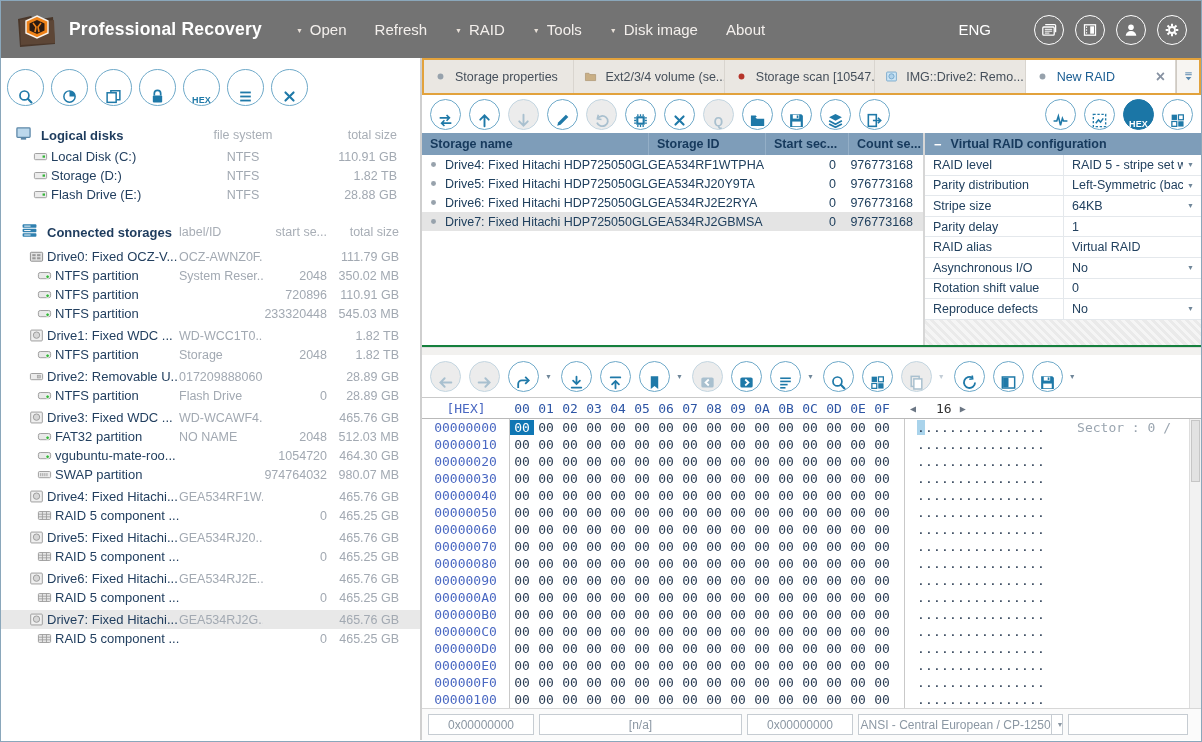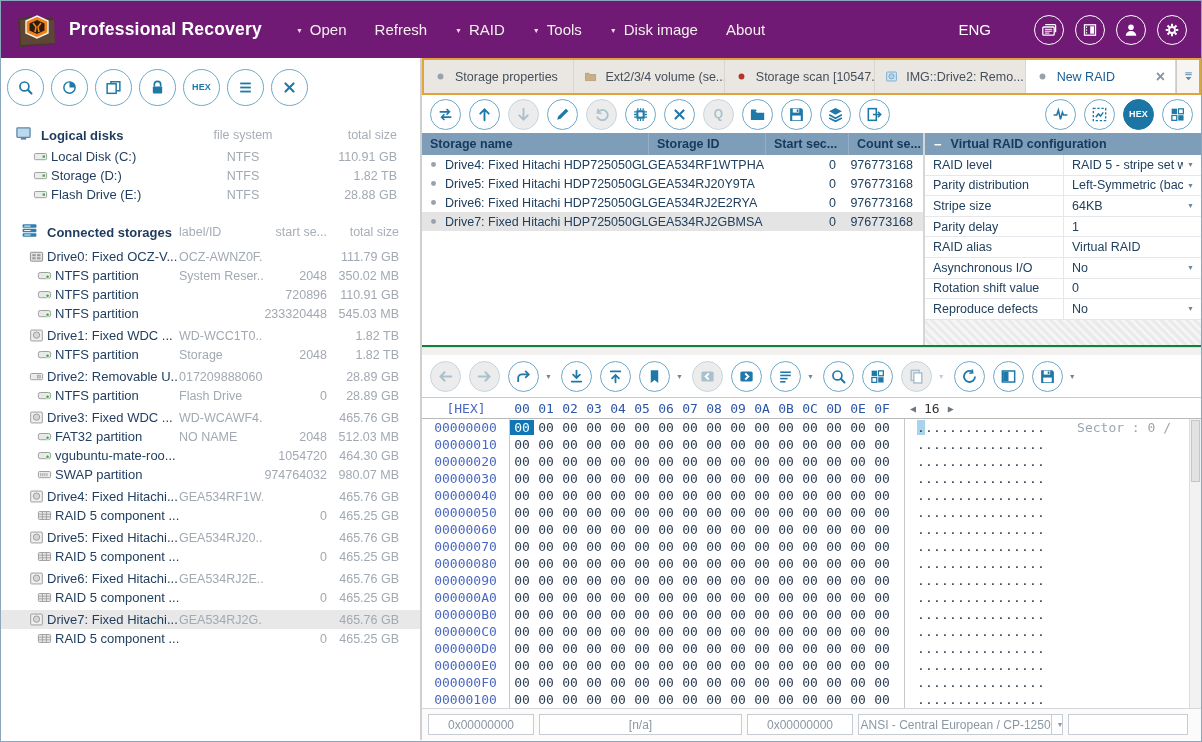--- a/index.html
+++ b/index.html
@@ -1,34 +1,34 @@
 <!DOCTYPE html>
 <html><head>
 <meta charset="utf-8">
 <style>
   html,body{margin:0;padding:0;background:#d8d8d8;}
   .app{position:relative;width:1200px;height:740px;border:1px solid #8aa7bb;background:#fff;
        font-family:"Liberation Sans",sans-serif;overflow:hidden;}
   
-  .topbar{height:57px;background:#701a75;display:flex;align-items:center;padding:0 14px;box-sizing:border-box;}
+  .topbar{height:57px;background:#737373;display:flex;align-items:center;padding:0 14px;box-sizing:border-box;}
   .logo{width:44px;height:40px;flex:0 0 auto;}
   .apptitle{margin-left:10px;font-size:17.5px;font-weight:bold;color:#fff;letter-spacing:.2px;white-space:nowrap;}
   .nav{margin-left:34px;display:flex;gap:28px;align-items:center;}
   .menu-item{display:flex;align-items:center;gap:7px;color:#f3efec;font-size:15px;cursor:default;white-space:nowrap;}
   .menu-arrow{font-size:7px;color:#e8e0d8;padding-top:2px;}
   .tb-right{margin-left:auto;display:flex;align-items:center;gap:11px;}
   .lang{color:#fff;font-size:15px;margin-right:32px;}
   .cbtn{width:30px;height:30px;border:1.6px solid #fff;border-radius:50%;display:flex;align-items:center;
         justify-content:center;color:#fff;box-sizing:border-box;}
   .cbtn svg{width:16px;height:16px;}
   
   .main{display:flex;height:682px;}
   .left{width:421px;box-sizing:border-box;border-right:2px solid #cfcfcf;display:flex;flex-direction:column;background:#fff;}
   .ltoolbar{height:48px;display:flex;gap:7px;padding:5px 6px 0 6px;align-items:center;flex:0 0 auto;}
-  .tool{width:31px;height:31px;border:1.6px solid #6ea9c9;border-radius:50%;display:flex;align-items:center;
+  .tool{width:31px;height:31px;border:1.6px solid #6ea9c9;border-radius:50%;display:flex;align-items:flex-end;
         justify-content:center;color:#1f79a8;background:#fff;box-sizing:border-box;flex:0 0 auto;}
   .tool svg{width:17px;height:17px;}
   .ltoolbar .tool{width:37px;height:37px;}
   .tool.disabled{border-color:#c4d6e1;background:#ececec;color:#a9c0cf;}
   .tool.activefill{background:#1b76a6;border-color:#1b76a6;color:#fff;}
   .icon{display:inline-flex;align-items:center;justify-content:center;}
   .icon-text{font-size:9px;font-weight:bold;letter-spacing:.2px;}
   .caret{font-size:7px;color:#6f8699;margin:0 1px 0 -2px;}
   .caret.cdis{color:#c3cdd6;}
   
@@ -85,21 +85,21 @@
               white-space:nowrap;overflow:hidden;}
   .rprow .caret{justify-self:center;}
   .rphatch{flex:1;background:repeating-linear-gradient(45deg,#f5f5f5 0 3px,#eaeaea 3px 6px);}
   .hgap{height:7px;background:#f2f1ef;border-top:1px solid #ddd;flex:0 0 auto;}
   
   .hexwrap{flex:1;position:relative;font-family:"DejaVu Sans Mono",monospace;font-size:13px;border-top:1px solid #c9c9c9;min-height:0;}
   .hexhead{display:flex;height:20px;align-items:center;border-bottom:1px solid #b9b9b9;color:#2d55a5;}
   .hexhead .haddr{width:88px;text-align:center;color:#4a68c2;}
   .hcell{width:24px;text-align:center;flex:0 0 auto;}
   .pager{margin-left:16px;display:flex;gap:8px;align-items:center;color:#6b7684;font-size:10px;}
-  .pager .pv{color:#333;font-size:13px;}
+  .pager .pv{color:#333;font-size:13px;margin-left:12px;}
   .hexbody{position:absolute;top:21px;bottom:0;left:0;right:12px;overflow:hidden;}
   .hexrow{display:flex;height:17px;align-items:center;position:relative;}
   .hexrow .addr{width:88px;height:100%;display:flex;align-items:center;justify-content:center;color:#4a68c2;
                 border-right:1px solid #c9c9c9;box-sizing:border-box;flex:0 0 auto;}
   .hexrow .b{width:24px;text-align:center;color:#2c3e55;flex:0 0 auto;}
   .hexrow .b.selb{background:#1077b4;color:#fff;}
   .ascii{margin-left:10px;border-left:1px solid #c9c9c9;padding-left:12px;height:100%;display:flex;align-items:center;color:#2c3e55;}
   .ascii span{width:8px;text-align:center;}
   .ascii span.sela{background:#a9d3eb;}
   .sector{position:absolute;right:18px;color:#9aa5b0;}

